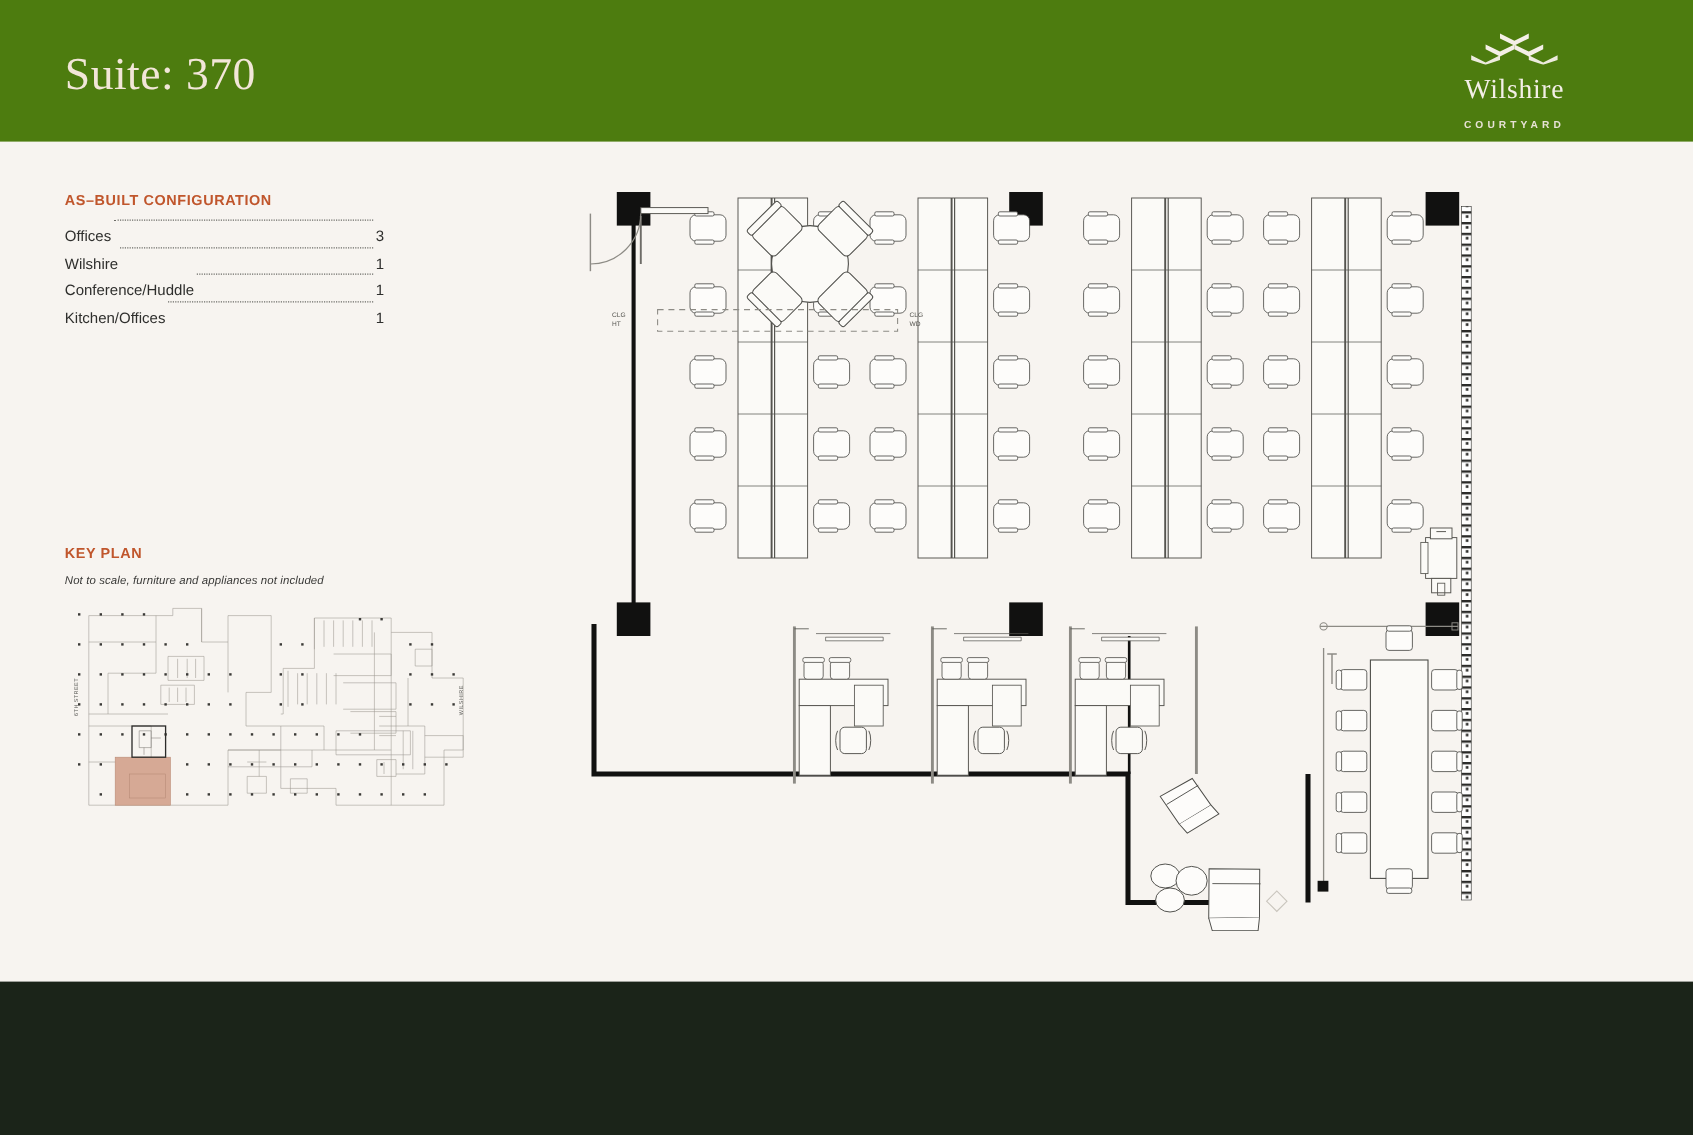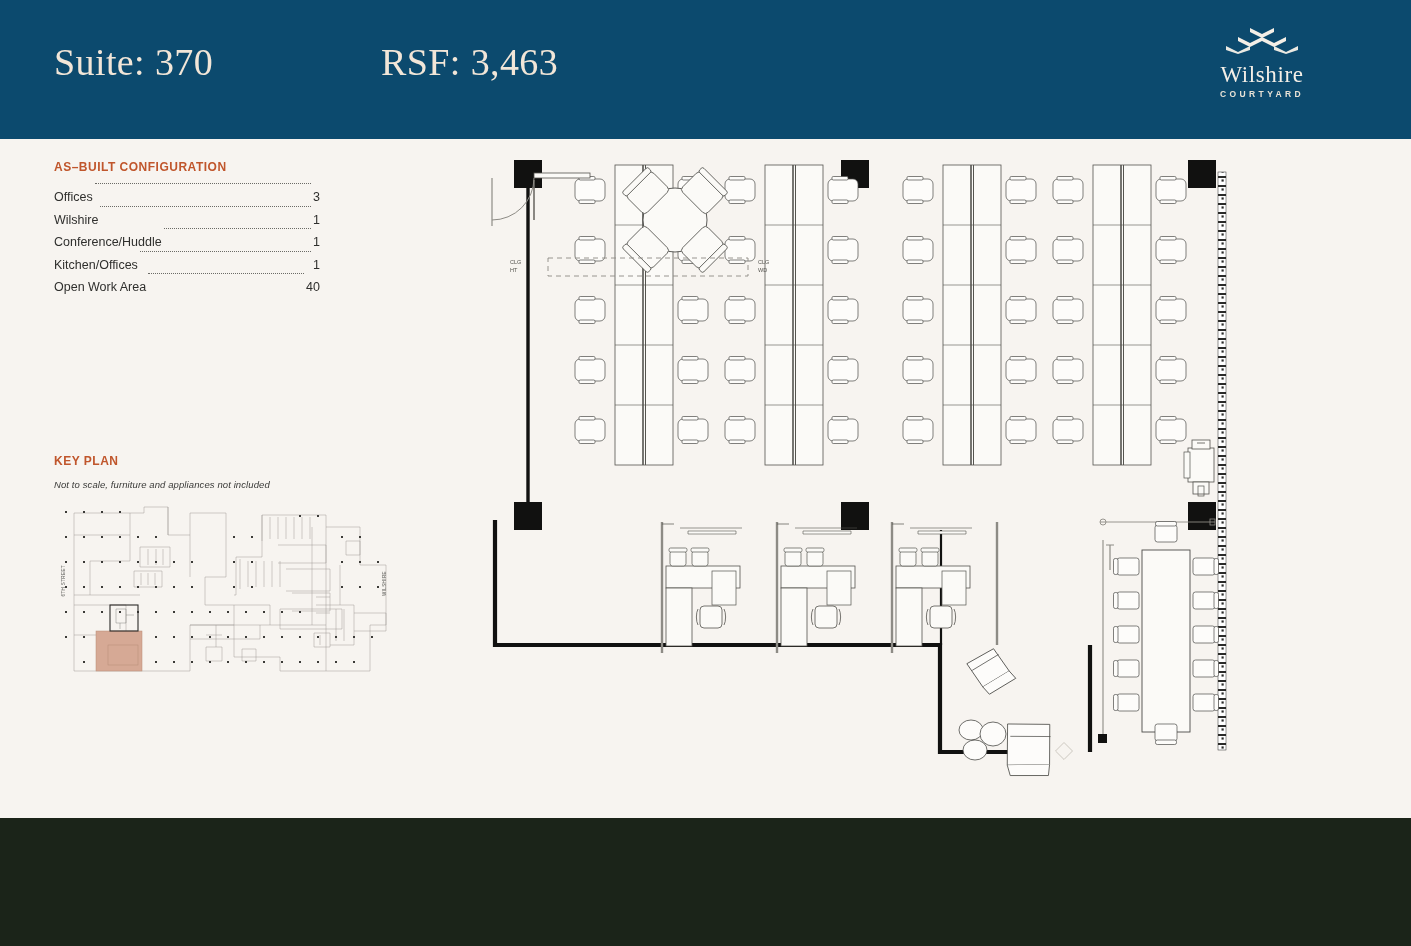--- a/index.html
+++ b/index.html
@@ -6,22 +6,22 @@
   html,body { width:1411px; height:946px; }
   body {
     background:#f7f4f0;
     font-family:"Liberation Sans", sans-serif;
     position:relative;
     overflow:hidden;
   }
 
   
   .header {
-    position:absolute; left:0; top:0; width:1411px; height:139px;
-    background:#0c4a6e;
+    position:absolute; left:0; top:0; width:1411px; height:118px;
+    background:#4d7c0f;
   }
   .hdr-suite {
     position:absolute; left:54px; top:40px;
     font-family:"Liberation Serif", serif;
     font-size:38px; color:#f2e6d8; letter-spacing:.4px; white-space:nowrap;
   }
   .hdr-rsf {
     position:absolute; left:381px; top:40px;
     font-family:"Liberation Serif", serif;
     font-size:38px; color:#f2e6d8; letter-spacing:.4px; white-space:nowrap;
@@ -29,21 +29,21 @@
   .logo-block {
     position:absolute; left:1196px; top:26px; width:132px; text-align:center;
   }
   .logo-mark { display:block; margin:0 auto 9px; }
   .logo-word {
     font-family:"Liberation Serif", serif;
     font-size:23px; color:#f4efe7; letter-spacing:.6px; line-height:1;
   }
   .logo-sub {
     font-size:8.5px; color:#e8e2d6; letter-spacing:3.4px;
-    margin-top:3px; font-weight:bold;
+    margin-top:13px; font-weight:bold;
   }
 
   
   .sec-title {
     position:absolute;
     font-size:12px; font-weight:bold; color:#c0562c;
     letter-spacing:.5px;
   }
   #cfg-title { left:54px; top:160px; }
   #key-title { left:54px; top:454px; }
@@ -83,21 +83,20 @@
   .footer {
     position:absolute; left:0; top:818px; width:1411px; height:128px;
     background:#1b2419;
   }
 </style>
 </head>
 <body>
 
 <div class="header">
   <div class="hdr-suite">Suite: 370</div>
-  <div class="hdr-rsf">RSF: 3,463</div>
 
   <div class="logo-block">
     <svg class="logo-mark" width="74" height="28" viewBox="0 0 74 28">
       <g fill="#f4efe7">
         <path d="M25 2 L37 8 L49 2 L49 6 L37 12 L25 6 Z"></path>
         <path d="M13 11 L25 17 L37 11 L37 15 L25 21 L13 15 Z"></path>
         <path d="M37 11 L49 17 L61 11 L61 15 L49 21 L37 15 Z"></path>
         <path d="M1 20 L13 26 L25 20 L25 24 L13 28 L1 24 Z" opacity="0.96"></path>
         <path d="M49 20 L61 26 L73 20 L73 24 L61 28 L49 24 Z" opacity="0.96"></path>
       </g>
@@ -122,25 +121,20 @@
   </div>
   <div class="cfg-row">
     <span class="cfg-label">Conference/Huddle</span>
     <span class="cfg-dots"></span>
     <span class="cfg-val">1</span>
   </div>
   <div class="cfg-row">
     <span class="cfg-label">Kitchen/Offices</span>
     <span class="cfg-dots"></span>
     <span class="cfg-val">1</span>
-  </div>
-  <div class="cfg-row">
-    <span class="cfg-label">Open Work Area</span>
-    <span class="cfg-dots"></span>
-    <span class="cfg-val">40</span>
   </div>
 </div>
 
 <div class="sec-title" id="key-title">KEY PLAN</div>
 <div class="key-note">Not to scale, furniture and appliances not included</div>
 
 <div class="keyplan">
   <div class="kp-label" id="kp-left">6TH STREET</div>
   <div class="kp-label" id="kp-right">WILSHIRE</div>
 

